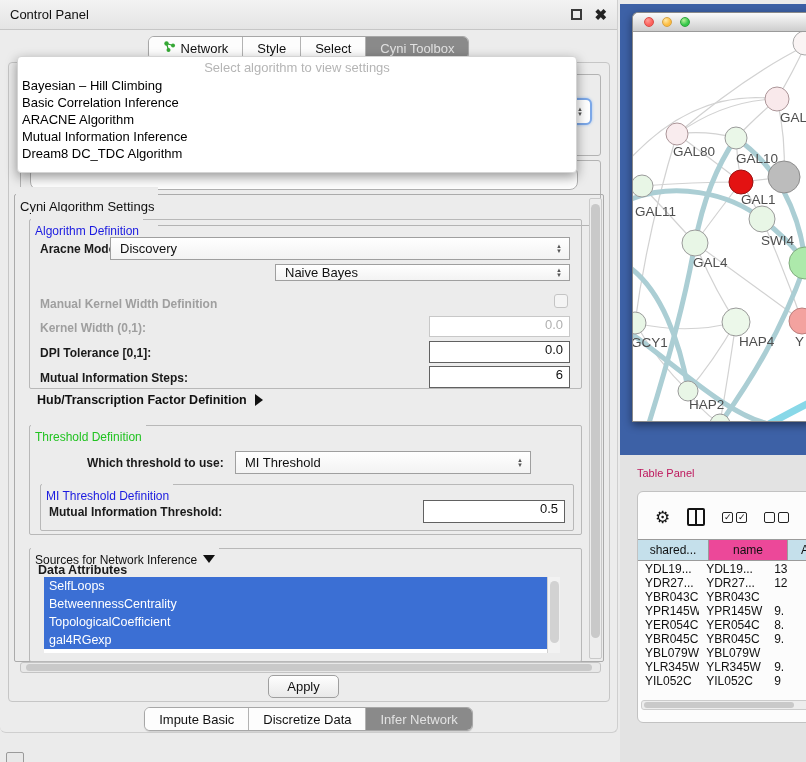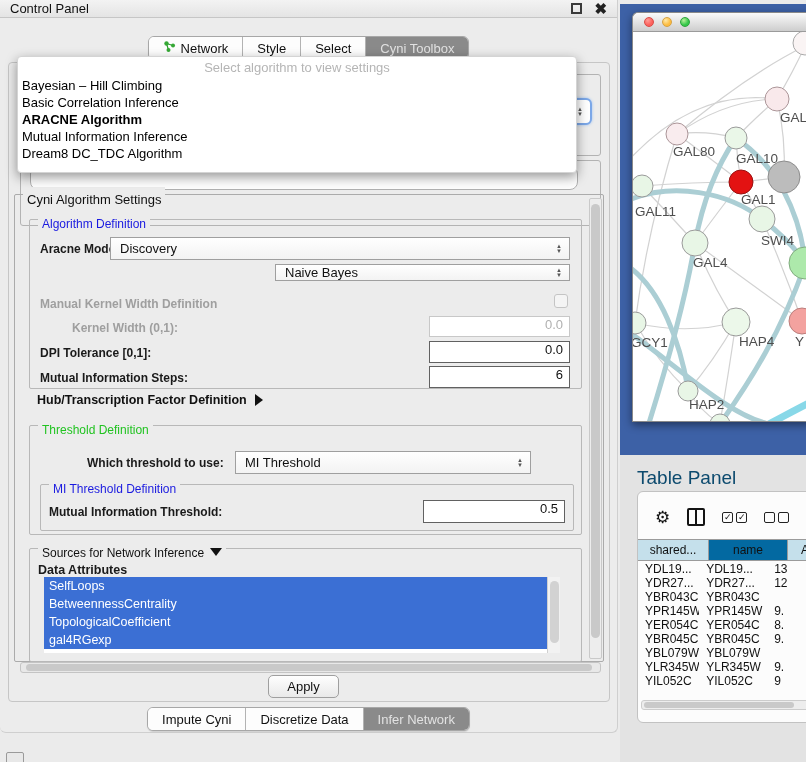--- a/index.html
+++ b/index.html
@@ -4,21 +4,21 @@
 <style>
   html,body{margin:0;padding:0;}
   body{width:806px;height:762px;position:relative;overflow:hidden;background:#ebebeb;
        font-family:"Liberation Sans",sans-serif;color:#111;}
   *{box-sizing:border-box;}
   .abs{position:absolute;}
 
   
   #control-panel{position:absolute;left:0;top:0;width:618px;height:733px;background:#ececec;
     border-right:1px solid #cfcfcf;border-bottom:1px solid #cfcfcf;border-radius:0 0 6px 6px;}
-  #cp-titlebar{position:absolute;left:0;top:0;right:0;height:18px;display:flex;align-items:center;
+  #cp-titlebar{position:absolute;left:0;top:0;right:0;height:30px;display:flex;align-items:center;
     padding:0 10px;background:linear-gradient(#f3f3f3,#e4e4e4);border-bottom:1px solid #c6c6c6;}
   #cp-title{font-size:13px;}
   #cp-titlebar .sp{flex:1;}
   .float-glyph{width:11px;height:11px;border:2px solid #3a3a3a;margin-right:12px;cursor:pointer;}
   .close-glyph{font-size:15px;font-weight:bold;color:#222;cursor:pointer;line-height:11px;}
   .top-tick{position:absolute;left:130px;top:0;width:1px;height:4px;background:#9a9a9a;}
 
   .tabbar{position:absolute;left:0;right:0;display:flex;justify-content:center;}
   #top-tabbar{top:36px;}
   #bottom-tabbar{top:707px;}
@@ -37,25 +37,25 @@
   #ghost-combo{position:absolute;left:470px;top:98px;width:122px;height:27px;background:#fff;
     border:2px solid #7ba7e8;border-radius:6px;box-shadow:0 0 3px #9cc0f0;}
   #ghost-field{position:absolute;left:30px;top:166px;width:548px;height:24px;background:#fdfdfd;
     border:1px solid #b0b0b0;border-radius:8px;}
 
   
   #algo-popup{position:absolute;left:17px;top:56px;width:560px;height:117px;background:#fff;
     border:1px solid #d4d4d4;border-radius:4px;box-shadow:0 4px 12px rgba(0,0,0,.4);z-index:20;padding-top:3px;}
   #algo-placeholder{text-align:center;color:#b5b5b5;font-size:13px;height:17px;}
   .dd-item{font-size:13px;height:17px;line-height:17px;padding-left:4px;cursor:pointer;color:#000;}
-  .dd-item.bold{font-weight:bold;}
+  .dd-item.bold{font-weight:normal;}
 
   
   .group{position:absolute;border:1px solid #ababab;border-radius:2px;}
-  .gtitle{position:absolute;top:-8px;left:8px;background:#ececec;padding:5px 4px;font-size:12px;white-space:nowrap;}
+  .gtitle{position:absolute;top:-8px;left:1px;background:#ececec;padding:12px 4px;font-size:12px;white-space:nowrap;}
   .gtitle.blue{color:#1a1ae0;}
   .gtitle.green{color:#21c321;}
 
   .flabel{position:absolute;font-size:12px;font-weight:bold;color:#1a1a1a;white-space:nowrap;}
   .flabel.dis{color:#9f9f9f;}
   .combo{position:absolute;border:1px solid #9f9f9f;border-radius:0;background:linear-gradient(#ffffff,#f3f3f3);
     font-size:13px;display:flex;align-items:center;padding-left:9px;cursor:pointer;}
   .spin{position:absolute;right:7px;top:50%;transform:translateY(-50%);font-size:6px;color:#555;line-height:5px;text-align:center;}
   .tfield{position:absolute;background:#fff;border:1px solid #616161;font-size:13px;text-align:right;
     padding:0 6px;display:flex;justify-content:flex-end;}
@@ -89,32 +89,32 @@
     border:1px solid #8a8a8a;border-right:none;border-radius:6px 0 0 0;box-shadow:0 3px 8px rgba(0,0,0,.45);}
   #net-titlebar{height:19px;background:linear-gradient(#fafafa,#cdcdcd);border-bottom:1px solid #9b9b9b;
     border-radius:6px 0 0 0;display:flex;align-items:center;padding-left:11px;gap:8px;}
   .tl{width:10px;height:10px;border-radius:50%;cursor:pointer;}
   .tl.red{background:radial-gradient(circle at 35% 30%,#ff9d96,#fc615d 60%);border:1px solid #d94b45;}
   .tl.yellow{background:radial-gradient(circle at 35% 30%,#ffe9a8,#fdbc40 60%);border:1px solid #d6a243;}
   .tl.green{background:radial-gradient(circle at 35% 30%,#b8f09a,#34c749 60%);border:1px solid #2da33c;}
   #net-canvas{width:178px;height:389px;overflow:hidden;}
 
   #table-area{position:absolute;left:620px;top:455px;width:186px;height:307px;background:#e3e3e3;}
-  #tp-title{position:absolute;left:17px;top:12px;font-size:19px;color:#0c4a6e;}
+  #tp-title{position:absolute;left:17px;top:12px;font-size:11px;color:#be185d;}
   #tp-box{position:absolute;left:17px;top:36px;width:200px;height:232px;background:#fcfcfc;
     border:1px solid #c2c2c2;border-radius:6px 0 0 6px;overflow:hidden;}
   #tp-toolbar{position:absolute;left:0;top:10px;height:30px;display:flex;align-items:center;gap:17px;padding-left:17px;}
   .gear{font-size:17px;color:#141414;cursor:pointer;line-height:17px;}
   .split-icon{width:18px;height:18px;border:2px solid #141414;border-radius:2px;position:relative;cursor:pointer;}
   .split-icon::after{content:"";position:absolute;left:6px;top:0;width:2px;height:14px;background:#141414;}
   .cb-pair{display:flex;gap:3px;cursor:pointer;}
   .cb{width:11px;height:11px;border:1.5px solid #222;border-radius:2px;font-size:9px;line-height:9px;text-align:center;color:#111;}
   #tbl-head{position:absolute;left:0;top:47px;height:22px;display:flex;border-top:1px solid #9b9b9b;border-bottom:1px solid #9b9b9b;}
   .hcell{height:100%;display:flex;align-items:center;justify-content:center;font-size:12px;
-    border-right:1px solid #9b9b9b;background:#0369a1;cursor:pointer;white-space:nowrap;overflow:hidden;}
+    border-right:1px solid #9b9b9b;background:#ec4899;cursor:pointer;white-space:nowrap;overflow:hidden;}
   .hcell.hl{background:#c5e0eb;}
   #tbl-rows{position:absolute;left:0;top:70px;width:100%;height:126px;overflow:hidden;}
   .trow{display:flex;height:14px;font-size:12px;cursor:pointer;}
   .tcell{overflow:hidden;white-space:nowrap;padding-left:7px;}
   #tp-hscroll{position:absolute;left:3px;top:208px;width:194px;height:10px;background:#ededed;border:1px solid #cccccc;border-radius:3px;}
   #tp-hscroll .thumb{position:absolute;left:2px;top:1px;width:150px;height:6px;background:#c9c9c9;border-radius:3px;}
 
   #corner-icon{position:absolute;left:6px;top:752px;width:18px;height:16px;border:1px solid #9a9a9a;background:#e8e8e8;border-radius:2px;}
 
   svg text{font-family:"Liberation Sans",sans-serif;}
@@ -183,21 +183,21 @@
       <div class="combo" style="left:80px;top:17px;width:460px;height:23px;">
         <span>Discovery</span>
         <span class="spin">▲<br>▼</span>
       </div>
       <div class="combo" style="left:245px;top:44px;width:295px;height:17px;">
         <span>Naive Bayes</span>
         <span class="spin">▲<br>▼</span>
       </div>
       <span class="flabel dis" style="left:10px;top:77px;">Manual Kernel Width Definition</span>
       <div class="checkbox" style="left:524px;top:74px;"></div>
-      <span class="flabel dis" style="left:10px;top:101px;margin-left:32px;">Kernel Width (0,1):</span>
+      <span class="flabel dis" style="left:10px;top:101px;">Kernel Width (0,1):</span>
       <div class="tfield dis" style="left:399px;top:96px;width:141px;height:21px;">
         <span>0.0</span>
       </div>
       <span class="flabel" style="left:10px;top:126px;">DPI Tolerance [0,1]:</span>
       <div class="tfield" style="left:399px;top:121px;width:141px;height:22px;">
         <span>0.0</span>
       </div>
       <span class="flabel" style="left:10px;top:151px;">Mutual Information Steps:</span>
       <div class="tfield" style="left:399px;top:146px;width:141px;height:22px;">
         <span>6</span>
@@ -249,21 +249,21 @@
       <div class="thumb"></div>
     </div>
 
   <div id="apply-btn">
       <span>Apply</span>
     </div>
 
   <div id="bottom-tabbar" class="tabbar">
     <div class="tabgroup" id="bottom-tabs">
         <div class="tab">
-          <span>Impute Cyni</span>
+          <span>Impute Basic</span>
         </div>
         <div class="tab">
           <span>Discretize Data</span>
         </div>
         <div class="tab selected">
           <span>Infer Network</span>
         </div>
       </div>
   </div>
 </div>

